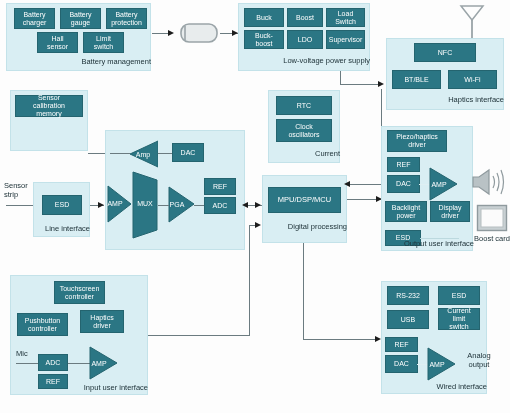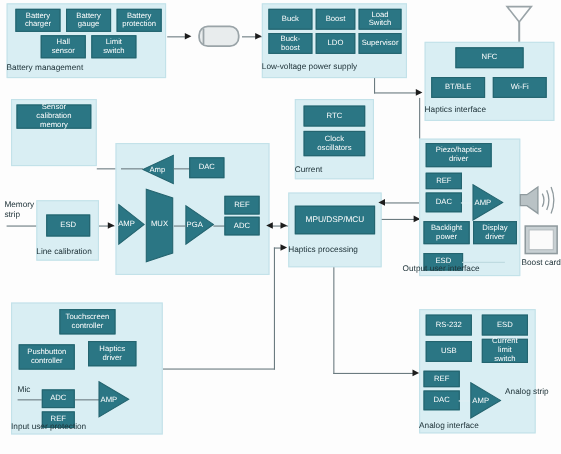--- a/index.html
+++ b/index.html
@@ -3,21 +3,21 @@
 <meta charset="utf-8">
 <style>
   html,body{margin:0;padding:0;background:#fdfdfd;}
   body{width:510px;height:413px;position:relative;overflow:hidden;
        font-family:"Liberation Sans","DejaVu Sans",sans-serif;
        -webkit-font-smoothing:antialiased;}
   #stage{position:absolute;inset:0;}
 
   
   .panel{position:absolute;background:#d9eef3;border:1px solid #c3e2e9;box-sizing:border-box;}
-  .panel-label{position:absolute;left:0;right:0;text-align:left;color:#20343a;
+  .panel-label{position:absolute;left:0;right:0;text-align:right;color:#20343a;
                font-size:7.5px;line-height:9px;}
 
   
   .blk{position:absolute;background:#2b7684;border:1px solid #24646f;color:#fff;
        display:flex;align-items:center;justify-content:center;text-align:center;
        font-size:7px;line-height:8px;box-sizing:border-box;padding:6px;}
 
   
   .txt{position:absolute;color:#20343a;font-size:7.5px;line-height:9px;}
 
@@ -85,27 +85,27 @@
   <div class="blk" style="left:414px;top:43px;width:62px;height:19px;">NFC</div>
   <div class="blk" style="left:392px;top:70px;width:49px;height:19px;">BT/BLE</div>
   <div class="blk" style="left:448px;top:70px;width:49px;height:19px;">Wi-Fi</div>
   <div class="panel-label" style="left:386px;top:95px;width:118px;">Haptics interface</div>
 
   <div class="panel" style="left:10px;top:90px;width:78px;height:61px;"></div>
   <div class="blk" style="left:15px;top:95px;width:68px;height:22px;">Sensor calibration memory</div>
 
   <div class="ln lnh" style="left:88px;top:153px;width:22px;"></div>
 
-  <div class="txt" style="left:4px;top:181px;width:34px;text-align:left;">Memory strip</div>
+  <div class="txt" style="left:4px;top:181px;width:34px;text-align:left;">Sensor strip</div>
   <div class="ln lnh" style="left:6px;top:205px;width:36px;"></div>
   <div class="arr r" style="left:38px;top:201.5px;"></div>
 
   <div class="panel" style="left:33px;top:182px;width:57px;height:55px;"></div>
   <div class="blk" style="left:42px;top:195px;width:40px;height:20px;">ESD</div>
-  <div class="panel-label" style="left:33px;top:224px;width:57px;">Line calibration</div>
+  <div class="panel-label" style="left:33px;top:224px;width:57px;">Line interface</div>
   <div class="ln lnh" style="left:90px;top:205px;width:14px;"></div>
   <div class="arr r" style="left:98px;top:201.5px;"></div>
 
   <div class="panel" style="left:105px;top:130px;width:140px;height:120px;"></div>
 
   <div class="tri" style="left:128px;top:140px;">
     <svg width="30" height="28" viewBox="0 0 30 28">
       <polygon points="30,1 30,27 2,14" fill="#2b7684" stroke="#24646f" stroke-width="1"></polygon>
     </svg>
   </div>
@@ -145,21 +145,21 @@
   <div class="arr l" style="left:242px;top:201.5px;"></div>
   <div class="arr r" style="left:255px;top:201.5px;"></div>
 
   <div class="panel" style="left:268px;top:90px;width:72px;height:73px;"></div>
   <div class="blk" style="left:276px;top:96px;width:56px;height:19px;">RTC</div>
   <div class="blk" style="left:276px;top:119px;width:56px;height:23px;">Clock oscillators</div>
   <div class="panel-label" style="left:268px;top:149px;width:72px;">Current</div>
 
   <div class="panel" style="left:262px;top:175px;width:85px;height:68px;"></div>
   <div class="blk" style="left:268px;top:187px;width:73px;height:26px;font-size:7.5px;">MPU/DSP/MCU</div>
-  <div class="panel-label" style="left:262px;top:222px;width:85px;">Haptics processing</div>
+  <div class="panel-label" style="left:262px;top:222px;width:85px;">Digital processing</div>
 
   <div class="ln lnh" style="left:347px;top:184px;width:35px;"></div>
   <div class="ln lnv" style="left:381px;top:89px;width:1px;height:96px;"></div>
   <div class="arr l" style="left:344px;top:180.5px;"></div>
 
   <div class="ln lnh" style="left:347px;top:199px;width:35px;"></div>
   <div class="arr r" style="left:376px;top:195.5px;"></div>
 
   <div class="ln lnh" style="left:148px;top:335px;width:102px;"></div>
   <div class="ln lnv" style="left:249px;top:225px;width:1px;height:111px;"></div>
@@ -214,32 +214,32 @@
   <div class="ln lnh" style="left:16px;top:363px;width:22px;"></div>
   <div class="blk" style="left:38px;top:354px;width:30px;height:17px;">ADC</div>
   <div class="blk" style="left:38px;top:374px;width:30px;height:15px;">REF</div>
   <div class="ln lnh" style="left:68px;top:363px;width:23px;"></div>
   <div class="tri" style="left:88px;top:346px;">
     <svg width="30" height="34" viewBox="0 0 30 34">
       <polygon points="2,1 2,33 29,17" fill="#2b7684" stroke="#24646f" stroke-width="1"></polygon>
     </svg>
   </div>
   <div class="txt" style="left:86px;top:359px;width:26px;text-align:center;color:#fff;font-size:7px;">AMP</div>
-  <div class="panel-label" style="left:10px;top:383px;width:138px;">Input user protection</div>
+  <div class="panel-label" style="left:10px;top:383px;width:138px;">Input user interface</div>
 
   <div class="panel" style="left:381px;top:281px;width:106px;height:113px;"></div>
   <div class="blk" style="left:387px;top:286px;width:42px;height:19px;">RS-232</div>
   <div class="blk" style="left:438px;top:286px;width:42px;height:19px;">ESD</div>
   <div class="blk" style="left:387px;top:310px;width:42px;height:19px;">USB</div>
   <div class="blk" style="left:438px;top:308px;width:42px;height:22px;">Current limit switch</div>
   <div class="blk" style="left:385px;top:337px;width:33px;height:15px;">REF</div>
   <div class="blk" style="left:385px;top:355px;width:33px;height:18px;">DAC</div>
   <div class="ln lnh" style="left:417px;top:364px;width:12px;background:#dfeff3;"></div>
   <div class="tri" style="left:426px;top:347px;">
     <svg width="30" height="34" viewBox="0 0 30 34">
       <polygon points="2,1 2,33 29,17" fill="#2b7684" stroke="#24646f" stroke-width="1"></polygon>
     </svg>
   </div>
   <div class="txt" style="left:424px;top:360px;width:26px;text-align:center;color:#fff;font-size:7px;">AMP</div>
-  <div class="txt" style="left:458px;top:351px;width:42px;text-align:center;">Analog strip</div>
-  <div class="panel-label" style="left:381px;top:382px;width:106px;">Analog interface</div>
+  <div class="txt" style="left:458px;top:351px;width:42px;text-align:center;">Analog output</div>
+  <div class="panel-label" style="left:381px;top:382px;width:106px;">Wired interface</div>
 
 </div>
 
 </body></html>

